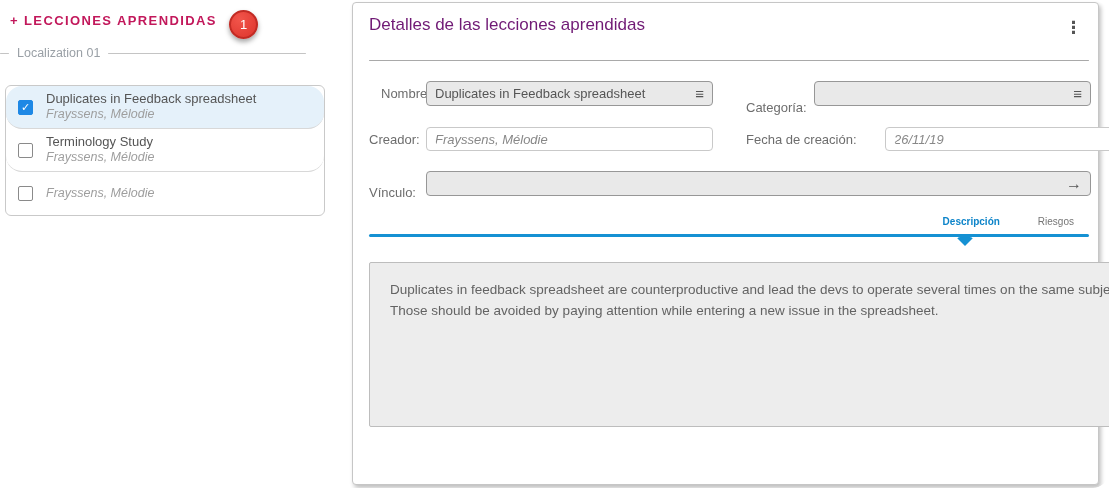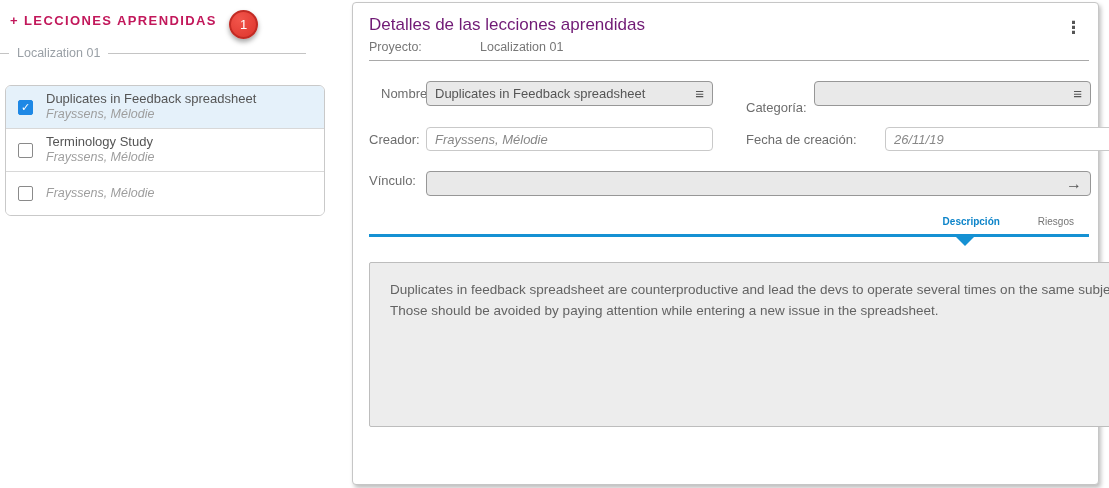--- a/index.html
+++ b/index.html
@@ -1,15 +1,15 @@
 <!DOCTYPE html>
 <html><head>
 <meta charset="utf-8">
 <style>
-  * { margin: 0; padding: 0; box-sizing: border-box; }
+  * { margin: 0; padding: 0; box-sizing: border-box; border-radius: 16px; }
   html, body { background: #fff; }
   body { font-family: "Liberation Sans", "DejaVu Sans", sans-serif; }
   .app {
     position: relative;
     width: 1109px;
     height: 488px;
     background: #fff;
     overflow: hidden;
   }
 
@@ -104,21 +104,21 @@
   .arrow-icon { color: #555; font-size: 16px; line-height: 1; margin-left: 6px; cursor: pointer; }
 
   .lbl-nombre   { left: 28px;  top: 83px; }
   .inp-nombre   { left: 73px;  top: 78px; width: 287px; }
   .lbl-categoria{ left: 393px; top: 97px; text-align: center; }
   .inp-categoria{ left: 461px; top: 78px; width: 277px; }
   .lbl-creador  { left: 16px;  top: 129px; }
   .inp-creador  { left: 73px;  top: 124px; width: 287px; }
   .lbl-fecha    { left: 393px; top: 129px; }
   .inp-fecha    { left: 532px; top: 124px; width: 230px; }
-  .lbl-vinculo  { left: 16px;  top: 170px; }
+  .lbl-vinculo  { left: 16px;  top: 182px; }
   .inp-vinculo  { left: 73px;  top: 168px; width: 665px; height: 27px; }
 
   
   .tabs {
     position: absolute; right: 24px; top: 213px;
     display: flex; gap: 38px; font-size: 10px;
   }
   .tab { cursor: pointer; color: #757575; }
   .tab.active { color: #0d84c9; font-weight: bold; }
   .tab-underline {
@@ -187,23 +187,20 @@
       </div>
     </div>
   </div>
 
   <div class="badge badge-1">1</div>
   <div class="badge badge-2">2</div>
 
   <div class="panel">
     <div class="panel-title">Detalles de las lecciones aprendidas</div>
     <div class="kebab-icon">⋮</div>
-    <div class="project-row">
-      <span class="project-label">Proyecto:</span><span class="project-value">Localization 01</span>
-    </div>
     <div class="header-divider"></div>
 
     <div class="field-label lbl-nombre">Nombre:</div>
     <div class="input gray inp-nombre">
       <span class="val">Duplicates in Feedback spreadsheet</span>
       <span class="menu-icon">≡</span>
     </div>
     <div class="field-label lbl-categoria">Categoría:</div>
     <div class="input gray inp-categoria">
       <span class="val"></span>

